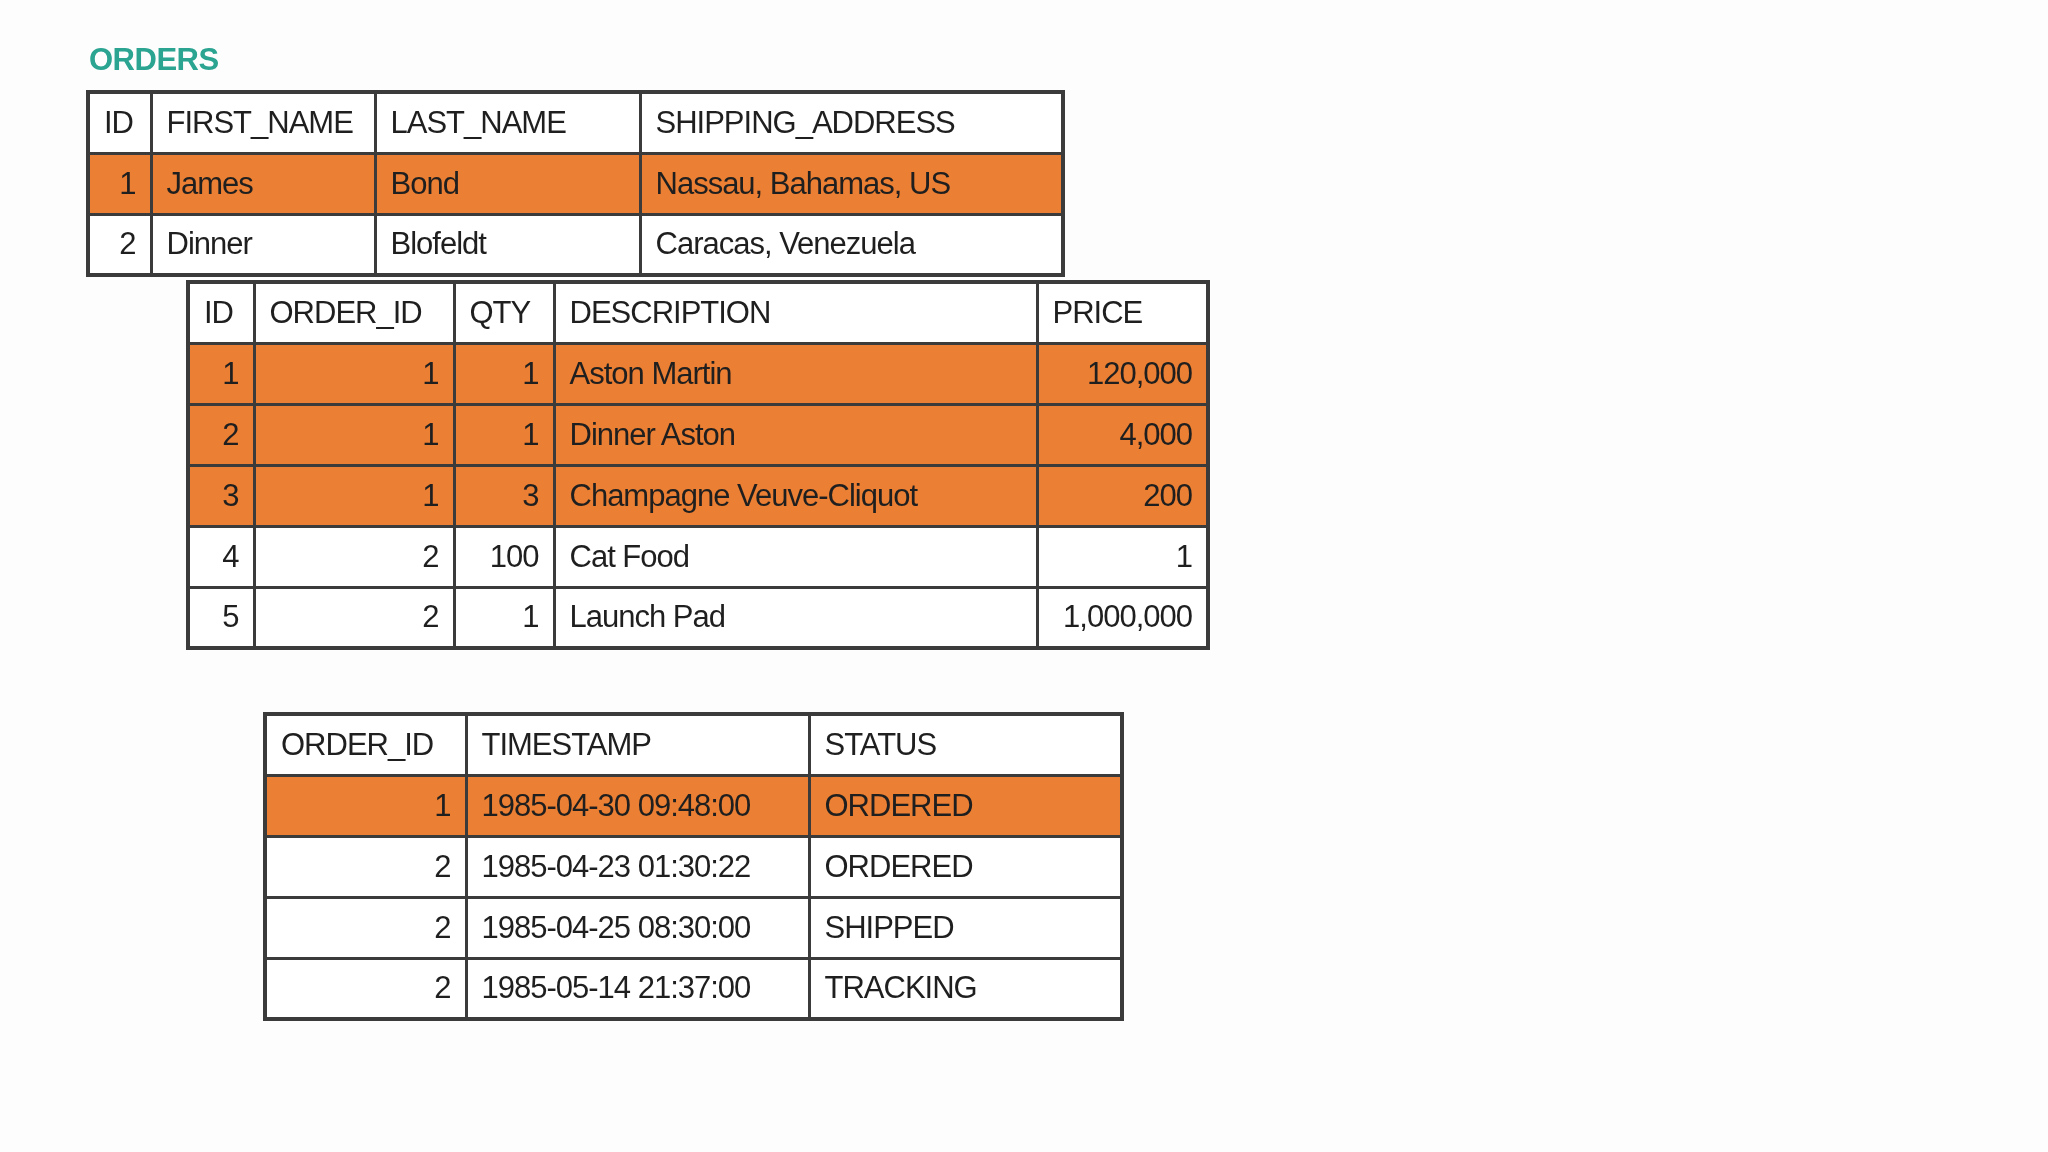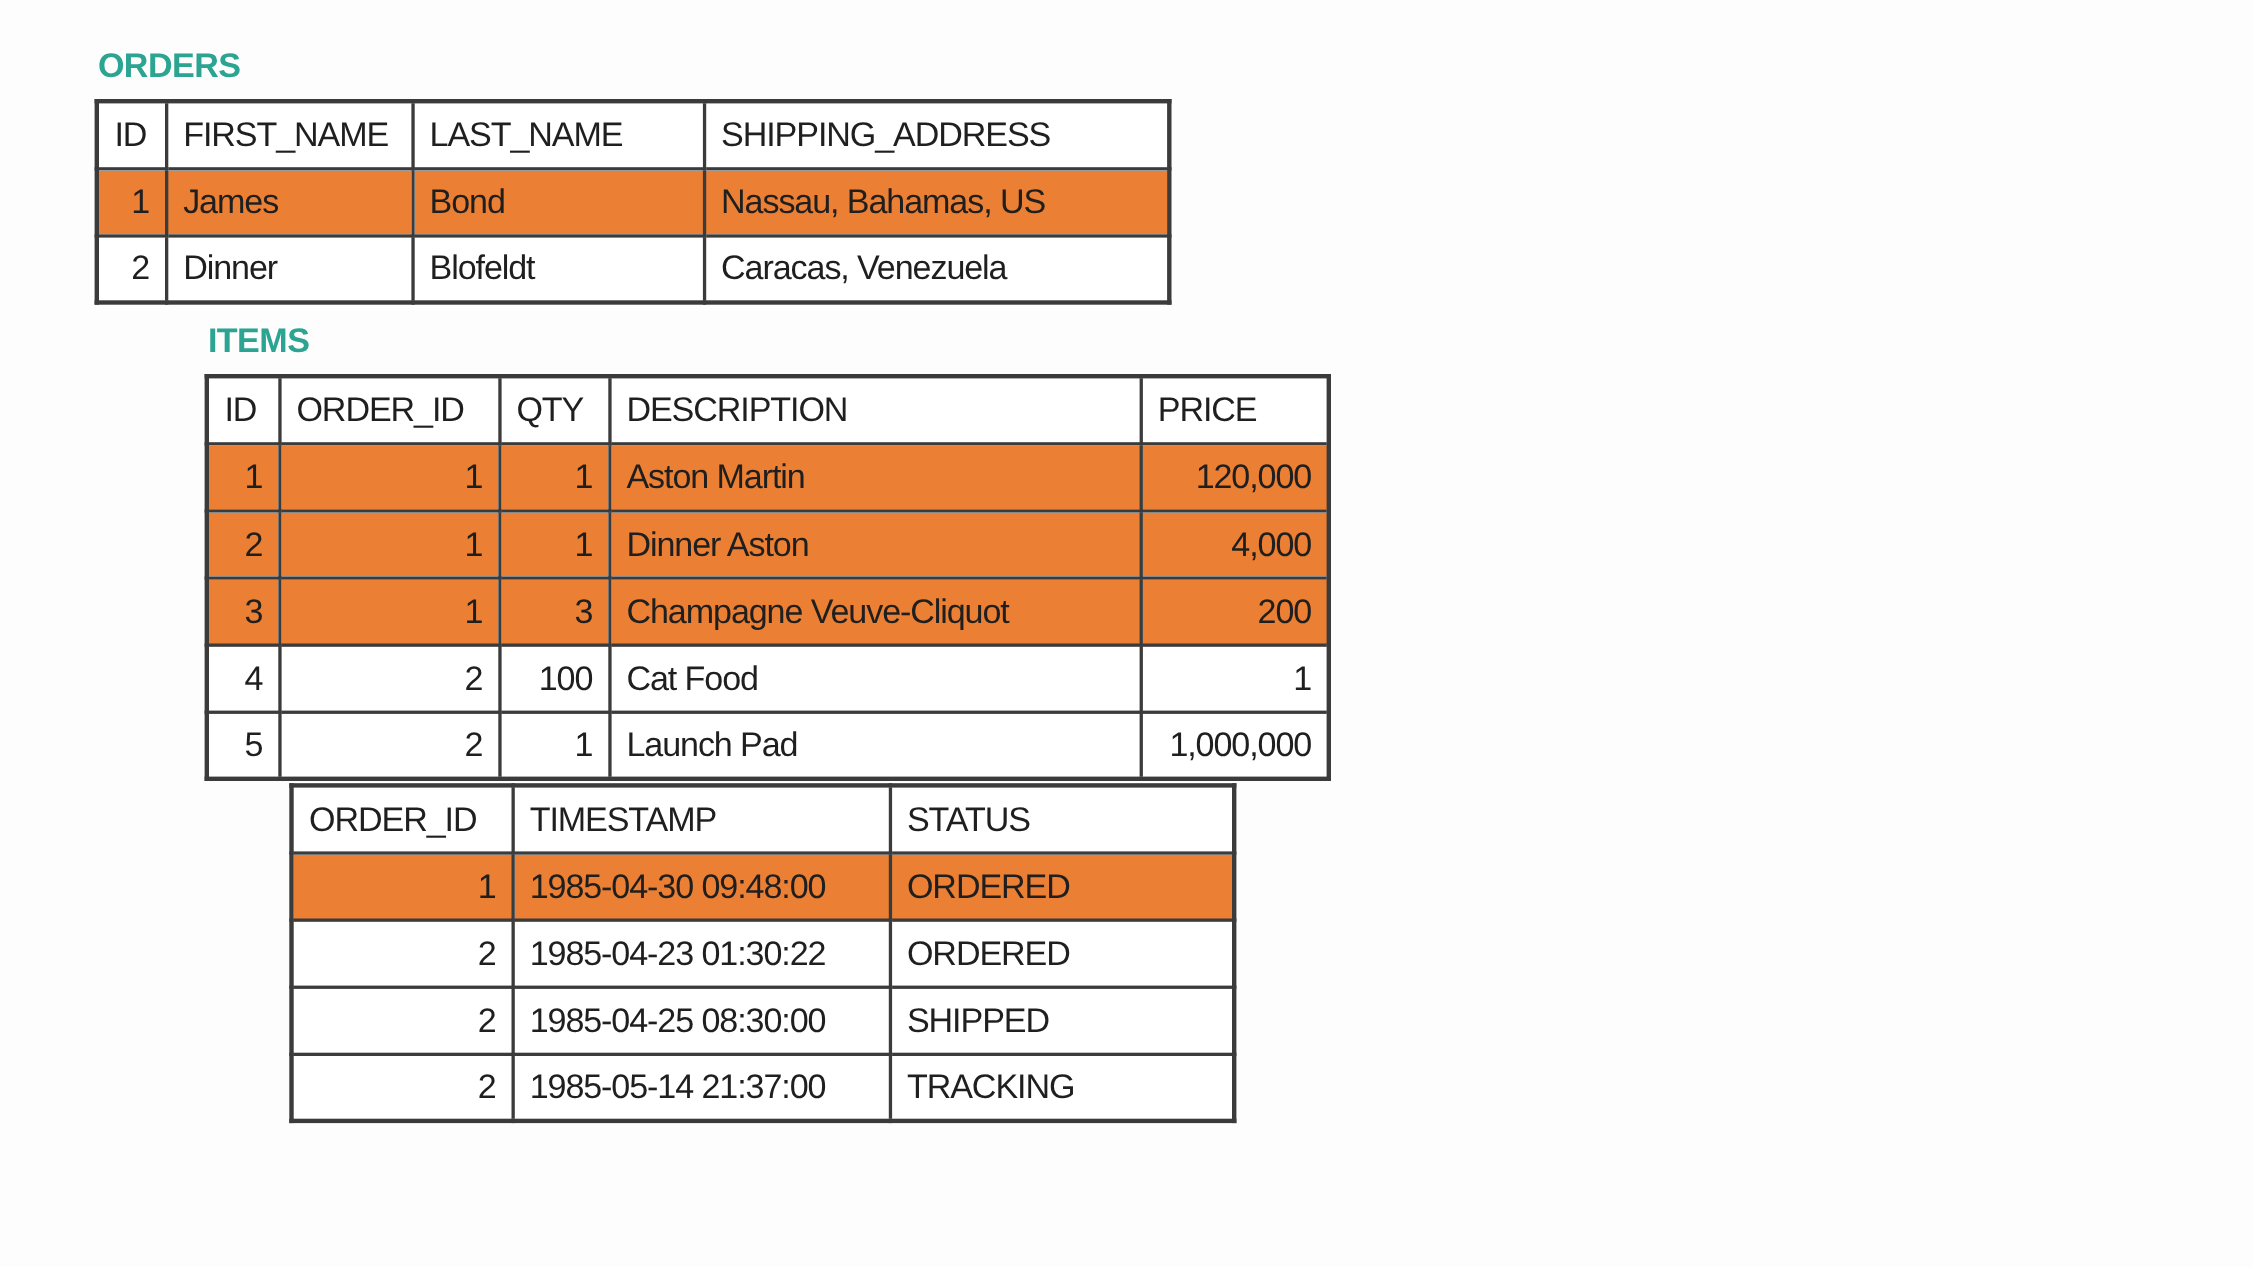--- a/index.html
+++ b/index.html
@@ -83,21 +83,20 @@
           <td class="num">2</td>
           <td>Dinner</td>
           <td>Blofeldt</td>
           <td>Caracas, Venezuela</td>
         </tr>
       </tbody>
     </table>
 </section>
 
 <section class="tbl-section" style="left:186px; top:280px;">
-  <h2 class="tbl-title">ITEMS</h2>
   <table>
       <colgroup>
         <col style="width: 66px;">
         <col style="width: 200px;">
         <col style="width: 100px;">
         <col style="width: 483px;">
         <col style="width: 171px;">
       </colgroup>
       <thead>
         <tr>

